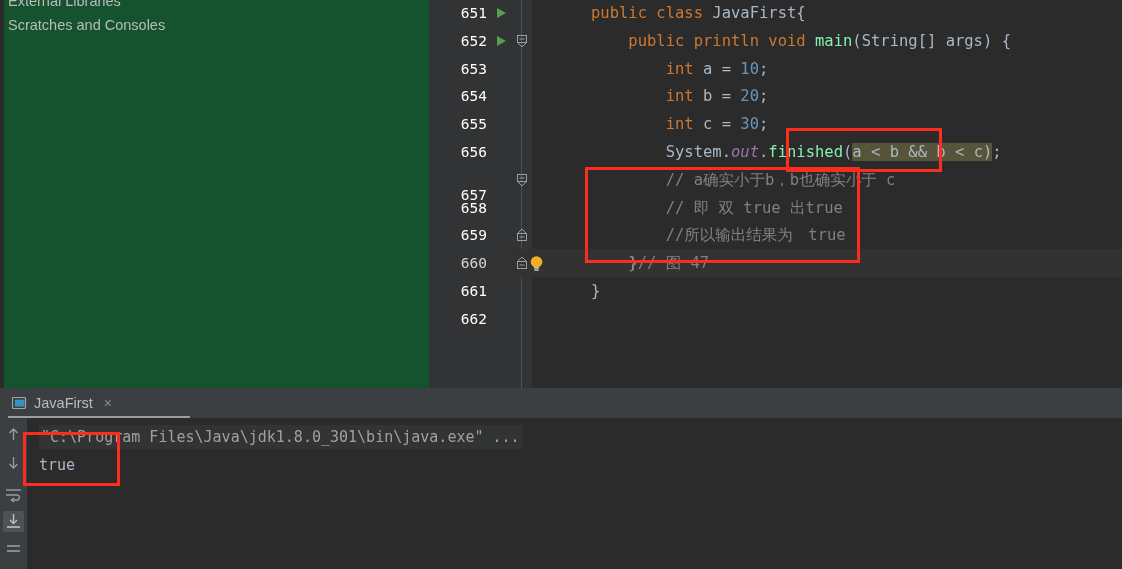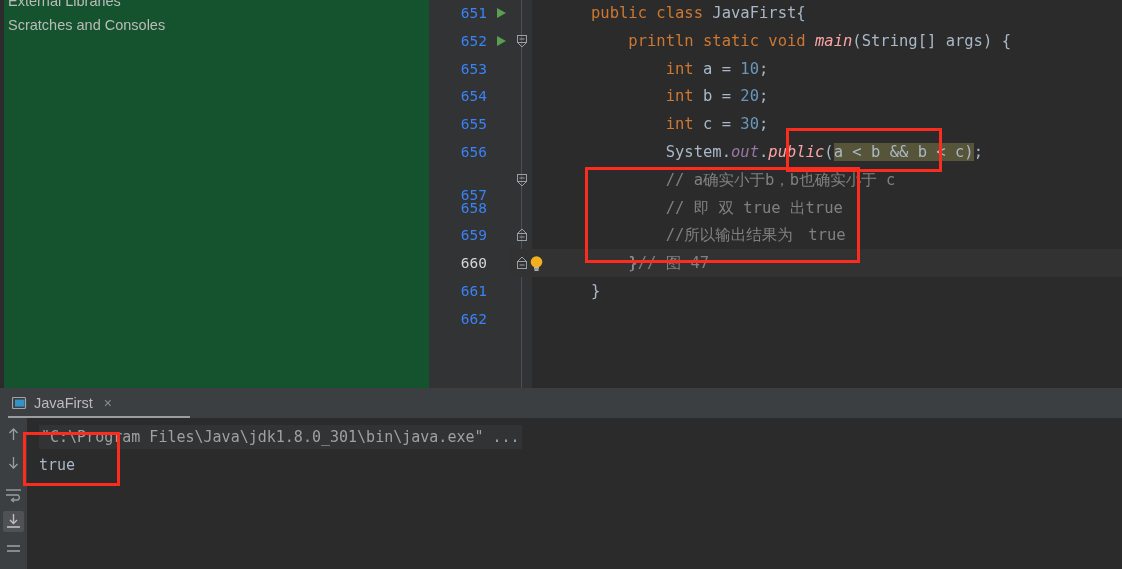--- a/index.html
+++ b/index.html
@@ -45,21 +45,21 @@
   .code-area {
     position:absolute; left:81px; top:0; right:0; height:476px;
   }
 
   .row { position:absolute; left:0; right:0; height:27.8px; }
   .row.caret { background:#323232; }
 
   .lineno {
     position:absolute; left:0; width:58px; text-align:right;
     font-family:"DejaVu Sans Mono","Liberation Mono",monospace;
-    font-size:14.5px; color:#3b82f6; line-height:27.8px;
+    font-size:14.5px; color:#ffffff; line-height:27.8px;
   }
   .lineno.active { color:#d6d6d6; }
 
   .run-arrow {
     position:absolute; left:68px; top:8px;
     width:0; height:0;
     border-left:9px solid #5a9e52;
     border-top:5.5px solid transparent;
     border-bottom:5.5px solid transparent;
   }
@@ -73,21 +73,21 @@
     position:absolute; left:81px;
     font-family:"DejaVu Sans Mono","Liberation Mono",monospace;
     font-size:15.5px; line-height:27.8px;
     color:#a9b7c6; white-space:pre;
   }
 
   .kw  { color:#cc7832; }
   .cls { color:#a9b7c6; }
   .typ { color:#a9b7c6; }
   .num { color:#6897bb; }
-  .mth { color:#fca5a5;font-style:italic; }
+  .mth { color:#86efac; }
   .fld { color:#9876aa; font-style:italic; }
   .cmt { color:#808080; }
   .op  { color:#a9b7c6; }
   .sel { background:#565539; }
 
   .bulb {
     position:absolute; left:100px; top:6px;
     width:15px; height:17px;
   }
 
@@ -206,29 +206,29 @@
       <svg width="15" height="17" viewBox="0 0 15 17">
         <circle cx="7.5" cy="7" r="5.8" fill="#f2b01e"></circle>
         <rect x="5" y="12.2" width="5" height="1.5" fill="#c8c8c8"></rect>
         <rect x="5.4" y="14.3" width="4.2" height="1.5" fill="#c8c8c8"></rect>
       </svg>
     </div>
 
     <div class="code-area">
       <div class="code" style="top:0px;"><span class="kw">public class </span><span class="cls">JavaFirst</span><span class="op">{</span></div>
 
-      <div class="code" style="top:27.8px;">    <span class="kw">println static void </span><span class="mth">main</span><span class="op">(</span><span class="typ">String[] args</span><span class="op">) {</span></div>
+      <div class="code" style="top:27.8px;">    <span class="kw">public println void </span><span class="mth">main</span><span class="op">(</span><span class="typ">String[] args</span><span class="op">) {</span></div>
 
       <div class="code" style="top:55.6px;">        <span class="kw">int </span><span class="typ">a </span><span class="op">= </span><span class="num">10</span><span class="op">;</span></div>
 
       <div class="code" style="top:83.4px;">        <span class="kw">int </span><span class="typ">b </span><span class="op">= </span><span class="num">20</span><span class="op">;</span></div>
 
       <div class="code" style="top:111.2px;">        <span class="kw">int </span><span class="typ">c </span><span class="op">= </span><span class="num">30</span><span class="op">;</span></div>
 
-      <div class="code" style="top:139px;">        <span class="typ">System</span><span class="op">.</span><span class="fld">out</span><span class="op">.</span><span class="mth">public</span><span class="op">(</span><span class="sel">a &lt; b &amp;&amp; b &lt; c)</span><span class="op">;</span></div>
+      <div class="code" style="top:139px;">        <span class="typ">System</span><span class="op">.</span><span class="fld">out</span><span class="op">.</span><span class="mth">finished</span><span class="op">(</span><span class="sel">a &lt; b &amp;&amp; b &lt; c)</span><span class="op">;</span></div>
 
       <div class="code cmt" style="top:166.8px;"><span style="color:transparent">        </span><span>// a确实小于b，b也确实小于 c</span></div>
 
       <div class="code cmt" style="top:194.6px;"><span style="color:transparent">        </span><span>// 即 双 true 出true</span></div>
 
       <div class="code cmt" style="top:222.4px;"><span style="color:transparent">        </span><span>//所以输出结果为　true</span></div>
 
       <div class="code" style="top:250.2px;">    <span class="op">}</span><span class="cmt" style="margin-left:-9.3px">}// 图 47</span></div>
 
       <div class="code" style="top:278px;"><span class="op">}</span></div>

